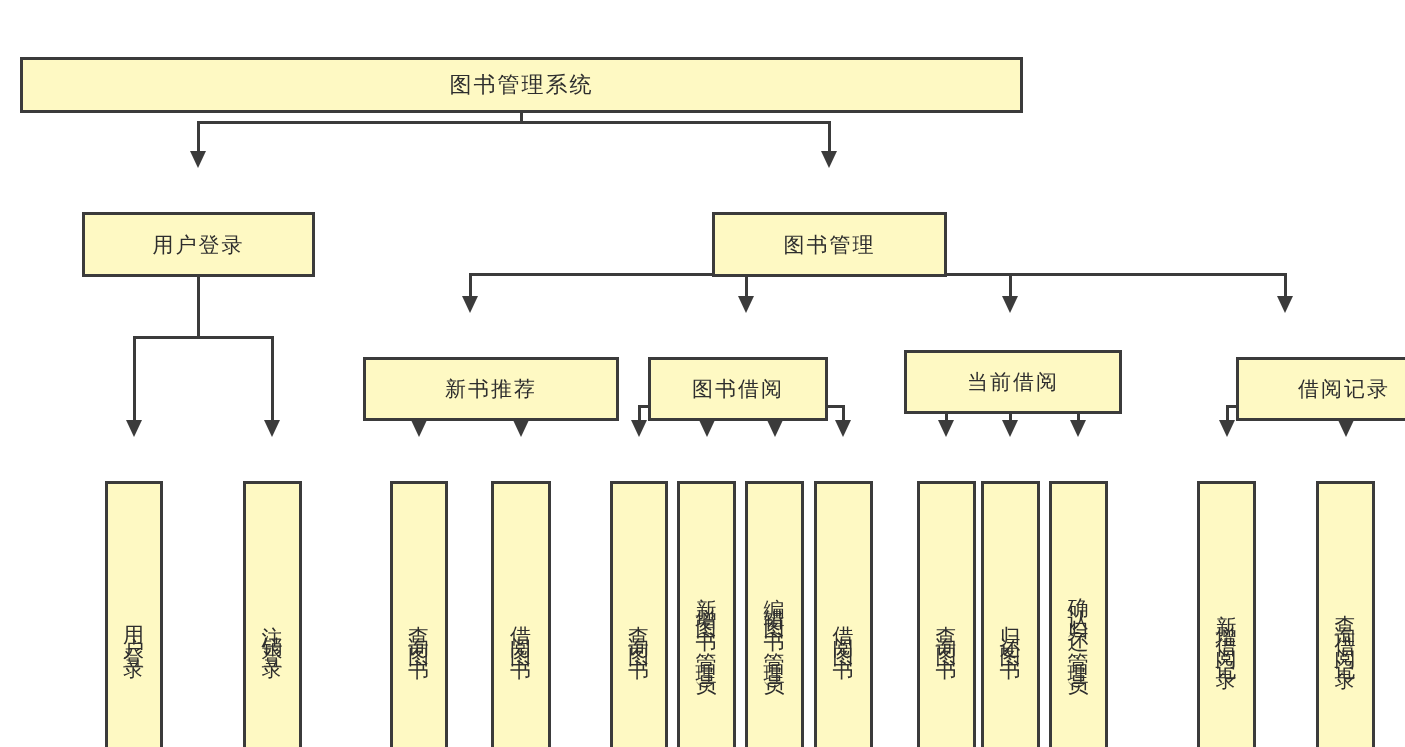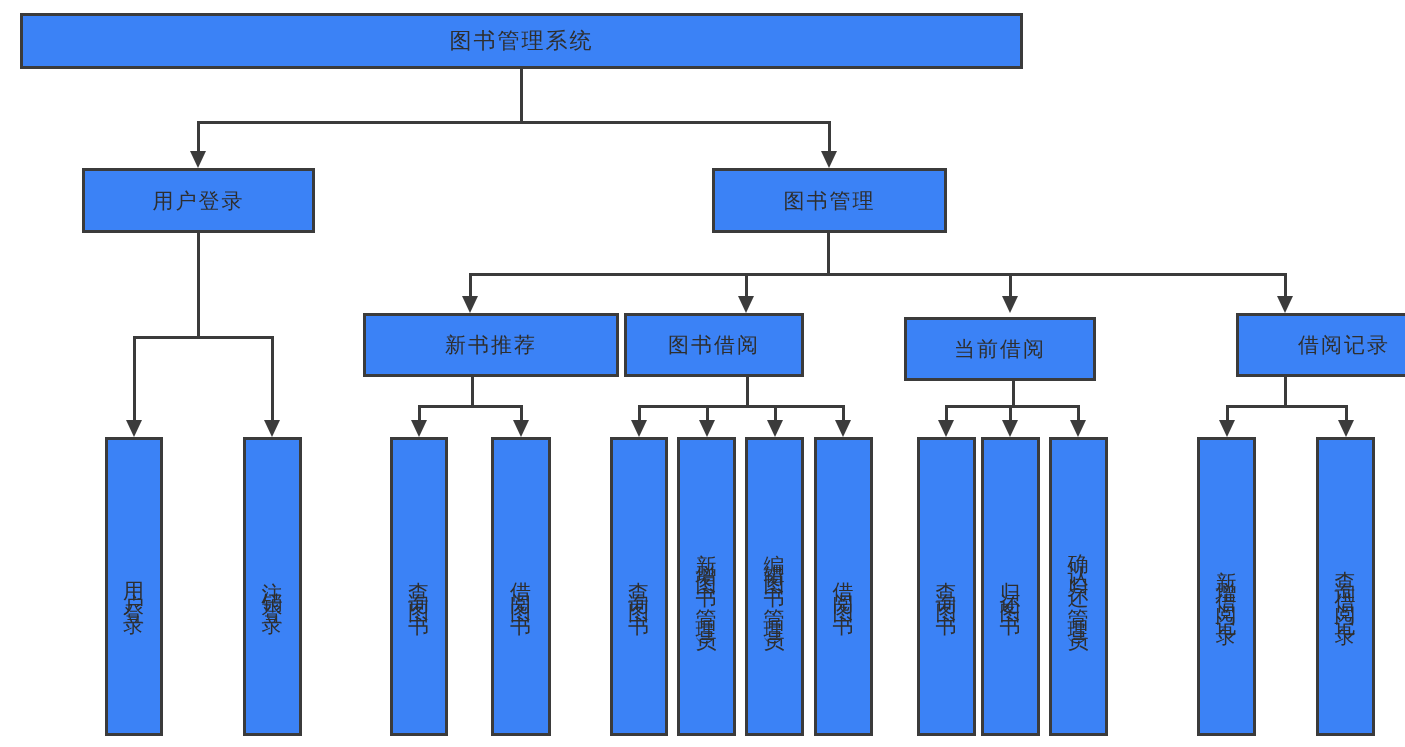--- a/index.html
+++ b/index.html
@@ -13,49 +13,50 @@
   #canvas{
     position:relative;
     width:1405px;height:747px;
     background:var(--bg);
     overflow:hidden;
   }
   .box{
     position:absolute;
     box-sizing:border-box;
     border:3px solid var(--line);
-    background:#3b82f6;
+    background:#fef9c3;
     display:flex;align-items:center;justify-content:center;
     color:var(--text);
     font-size:21px;
     letter-spacing:2px;
     text-align:right;
     z-index:2;
+    margin-top:44px;
   }
   .vbox{
     writing-mode:vertical-rl;
     text-orientation:mixed;
     letter-spacing:11px;
     line-height:1;
     font-size:21px;
   }
   .line{position:absolute;background:var(--line);z-index:1;}
   .arrowhead{
     position:absolute;width:0;height:0;z-index:1;
     border-left:8px solid transparent;
     border-right:8px solid transparent;
     border-top:17px solid var(--line);
   }
   
   #b-root    {left:20px;  top:13px;  width:1003px;height:56px; font-size:22px;}
   #b-login   {left:82px;  top:168px; width:233px; height:65px;}
   #b-mgmt    {left:712px; top:168px; width:235px; height:65px;}
   #b-newrec  {left:363px; top:313px; width:256px; height:64px;}
-  #b-borrow  {left:624px; top:313px; width:180px; height:64px;}
-  #b-current {left:904px; top:317px; width:192px; height:64px;}
+  #b-borrow  {left:648px; top:313px; width:180px; height:64px;}
+  #b-current {left:904px; top:306px; width:218px; height:64px;}
   #b-records {left:1236px;top:313px; width:216px; height:64px;}
   .leaf{top:437px;height:299px;}
   #l-g1a{left:105px;width:58px;} #l-g1b{left:243px;width:59px;}
   #l-g2a{left:390px;width:58px;} #l-g2b{left:491px;width:60px;}
   #l-g3a{left:610px;width:58px;} #l-g3b{left:677px;width:59px;}
   #l-g3c{left:745px;width:59px;} #l-g3d{left:814px;width:59px;}
   #l-g4a{left:917px;width:59px;} #l-g4b{left:981px;width:59px;}
   #l-g4c{left:1049px;width:59px;}
   #l-g5a{left:1197px;width:59px;} #l-g5b{left:1316px;width:59px;}
   #watermark{

